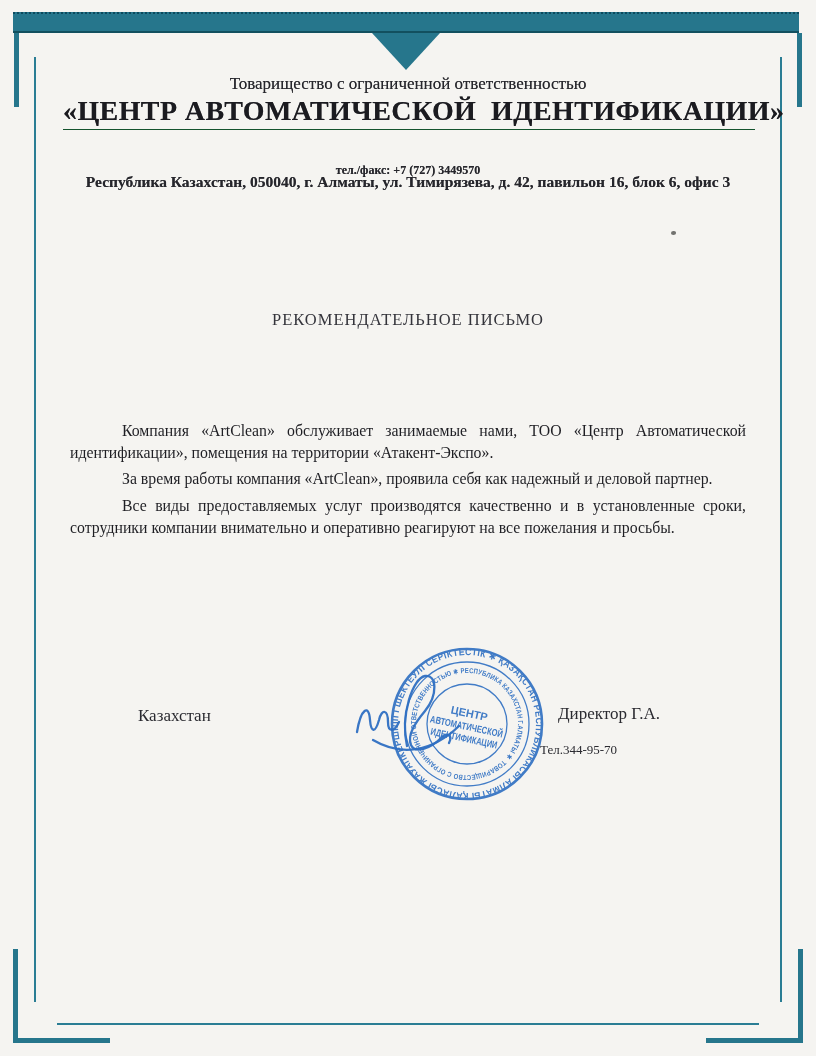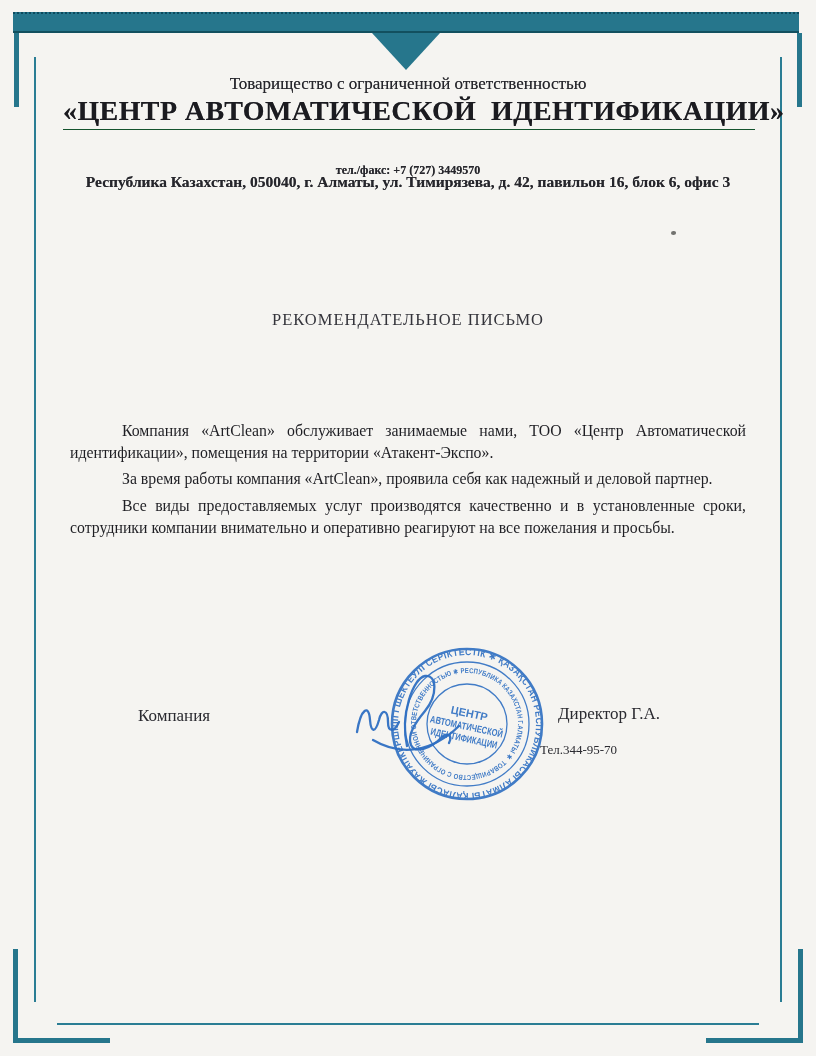--- a/index.html
+++ b/index.html
@@ -97,21 +97,21 @@
   <div class="org-phone scan-text">тел./факс: +7 (727) 3449570</div>
 
   <div class="letter-title">РЕКОМЕНДАТЕЛЬНОЕ ПИСЬМО</div>
 
   <div class="letter-body">
     <p>Компания «ArtClean» обслуживает занимаемые нами, ТОО «Центр Автоматической идентификации», помещения на территории «Атакент-Экспо».</p>
     <p>За время работы компания «ArtClean», проявила себя как надежный и деловой партнер.</p>
     <p>Все виды предоставляемых услуг производятся качественно и в установленные сроки, сотрудники компании внимательно и оперативно реагируют на все пожелания и просьбы.</p>
   </div>
 
-  <div class="director-title">Компания</div>
+  <div class="director-title">Казахстан</div>
   <div class="signer-name">Директор Г.А.</div>
   <div class="signer-phone">Тел.344-95-70</div>
 
   <svg class="seal" viewBox="0 0 160 160">
     <defs>
       <path id="ringOuter" d="M 11,80 a 69,69 0 1 1 138,0 a 69,69 0 1 1 -138,0"></path>
       <path id="ringInner" d="M 29,80 a 51,51 0 1 1 102,0 a 51,51 0 1 1 -102,0"></path>
     </defs>
     <circle cx="80" cy="80" r="75" stroke-width="2.6"></circle>
     <circle cx="80" cy="80" r="62" stroke-width="1.3"></circle>

